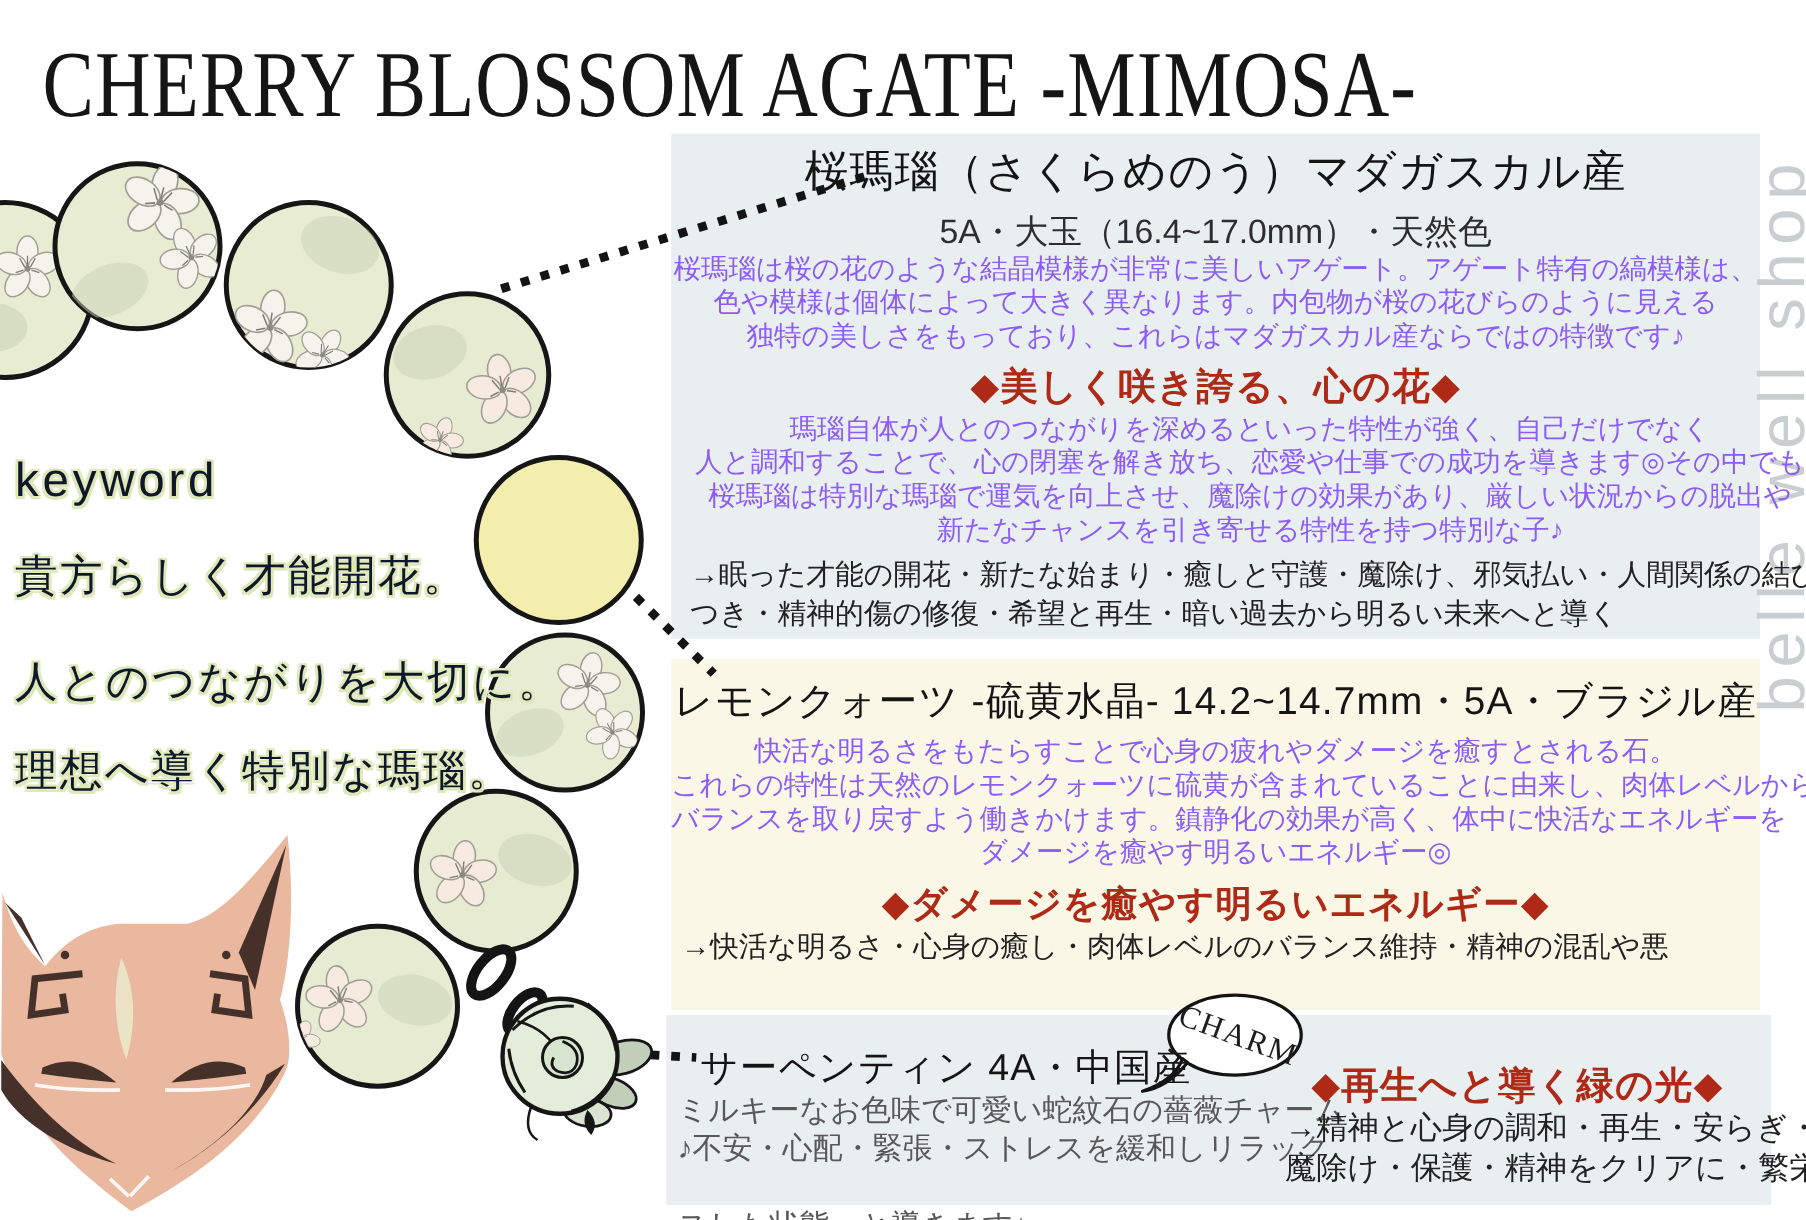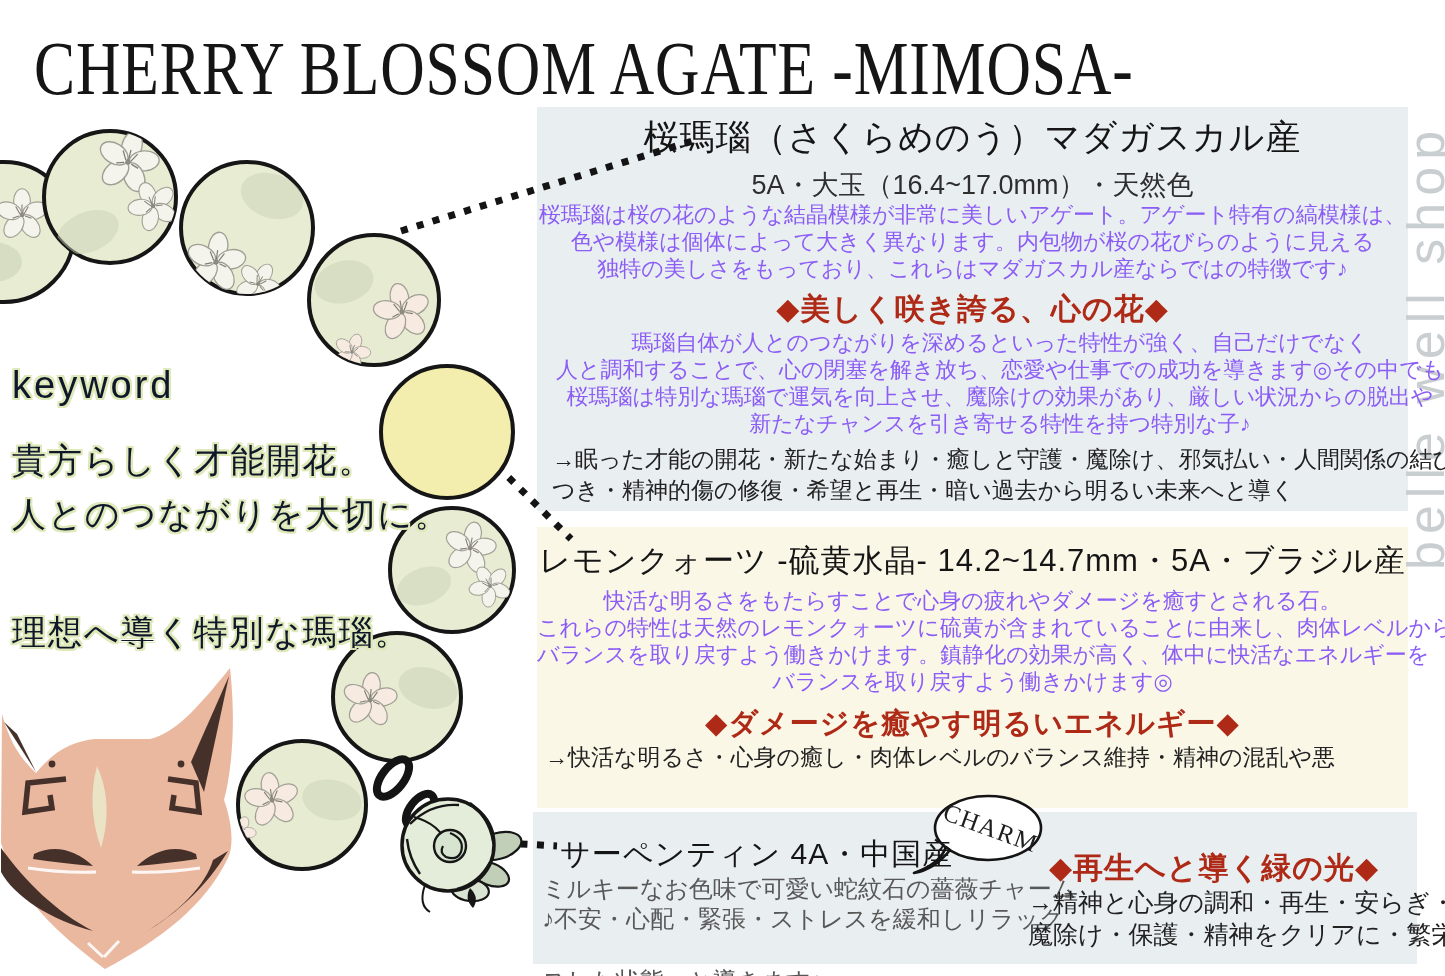--- a/index.html
+++ b/index.html
@@ -216,22 +216,22 @@
       <text transform="translate(988,836) rotate(20)" text-anchor="middle" font-family="'Liberation Serif','DejaVu Serif',serif" font-size="25" letter-spacing="1.5" fill="#1d1d1d">CHARM</text>
     </g>
   </svg>
 
   <h1 class="abs main-title" style="margin:0;">CHERRY BLOSSOM AGATE -MIMOSA-</h1>
 
   <div class="abs watermark">belle well shop</div>
 
   <div class="abs kw kw-en" style="left:12px;top:364px;">keyword</div>
   <div class="abs kw" style="left:12px;top:438px;">貴方らしく才能開花。</div>
-  <div class="abs kw" style="left:12px;top:492px;">人とのつながりを大切に。</div>
-  <div class="abs kw" style="left:12px;top:594px;margin-top:16px;">理想へ導く特別な瑪瑙。</div>
+  <div class="abs kw" style="left:12px;top:523px;">人とのつながりを大切に。</div>
+  <div class="abs kw" style="left:12px;top:594px;">理想へ導く特別な瑪瑙。</div>
 
   <div class="abs jp-title center" style="left:537px;top:114px;width:871px;">桜瑪瑙（さくらめのう）マダガスカル産</div>
   <div class="abs jp-sub center" style="left:537px;top:167px;width:871px;">5A・大玉（16.4~17.0mm）・天然色</div>
   <div class="abs center" style="left:537px;top:201px;width:871px;">
     <div class="body-line">桜瑪瑙は桜の花のような結晶模様が非常に美しいアゲート。アゲート特有の縞模様は、</div>
     <div class="body-line">色や模様は個体によって大きく異なります。内包物が桜の花びらのように見える</div>
     <div class="body-line">独特の美しさをもっており、これらはマダガスカル産ならではの特徴です♪</div>
   </div>
   <div class="abs red-head center" style="left:537px;top:289px;width:871px;">◆美しく咲き誇る、心の花◆</div>
   <div class="abs center" style="left:537px;top:329px;width:926px;">
@@ -243,21 +243,21 @@
   <div class="abs" style="left:552px;top:444px;width:846px;">
     <div class="arrow-line">→眠った才能の開花・新たな始まり・癒しと守護・魔除け、邪気払い・人間関係の結び</div>
     <div class="arrow-line">つき・精神的傷の修復・希望と再生・暗い過去から明るい未来へと導く</div>
   </div>
 
   <div class="abs jp-title center" style="left:537px;top:540px;width:871px;font-size:31px;">レモンクォーツ -硫黄水晶- 14.2~14.7mm・5A・ブラジル産</div>
   <div class="abs center" style="left:537px;top:587px;width:871px;">
     <div class="body-line">快活な明るさをもたらすことで心身の疲れやダメージを癒すとされる石。</div>
     <div class="body-line">これらの特性は天然のレモンクォーツに硫黄が含まれていることに由来し、肉体レベルから</div>
     <div class="body-line">バランスを取り戻すよう働きかけます。鎮静化の効果が高く、体中に快活なエネルギーを</div>
-    <div class="body-line">バランスを取り戻すよう働きかけます◎</div>
+    <div class="body-line">ダメージを癒やす明るいエネルギー◎</div>
   </div>
   <div class="abs red-head center" style="left:537px;top:704px;width:871px;font-size:29px;">◆ダメージを癒やす明るいエネルギー◆</div>
   <div class="abs" style="left:545px;top:742px;width:840px;">
     <div class="arrow-line">→快活な明るさ・心身の癒し・肉体レベルのバランス維持・精神の混乱や悪</div>
   </div>
 
   <div class="abs jp-title" style="left:560px;top:834px;width:420px;font-size:30px;">サーペンティン 4A・中国産</div>
   <div class="abs" style="left:542px;top:874px;width:470px;">
     <div class="body-line" style="font-size:24px;line-height:30px;color:#585858;">ミルキーなお色味で可愛い蛇紋石の薔薇チャーム</div>
     <div class="body-line" style="font-size:24px;line-height:30px;color:#585858;">♪不安・心配・緊張・ストレスを緩和しリラック</div>

